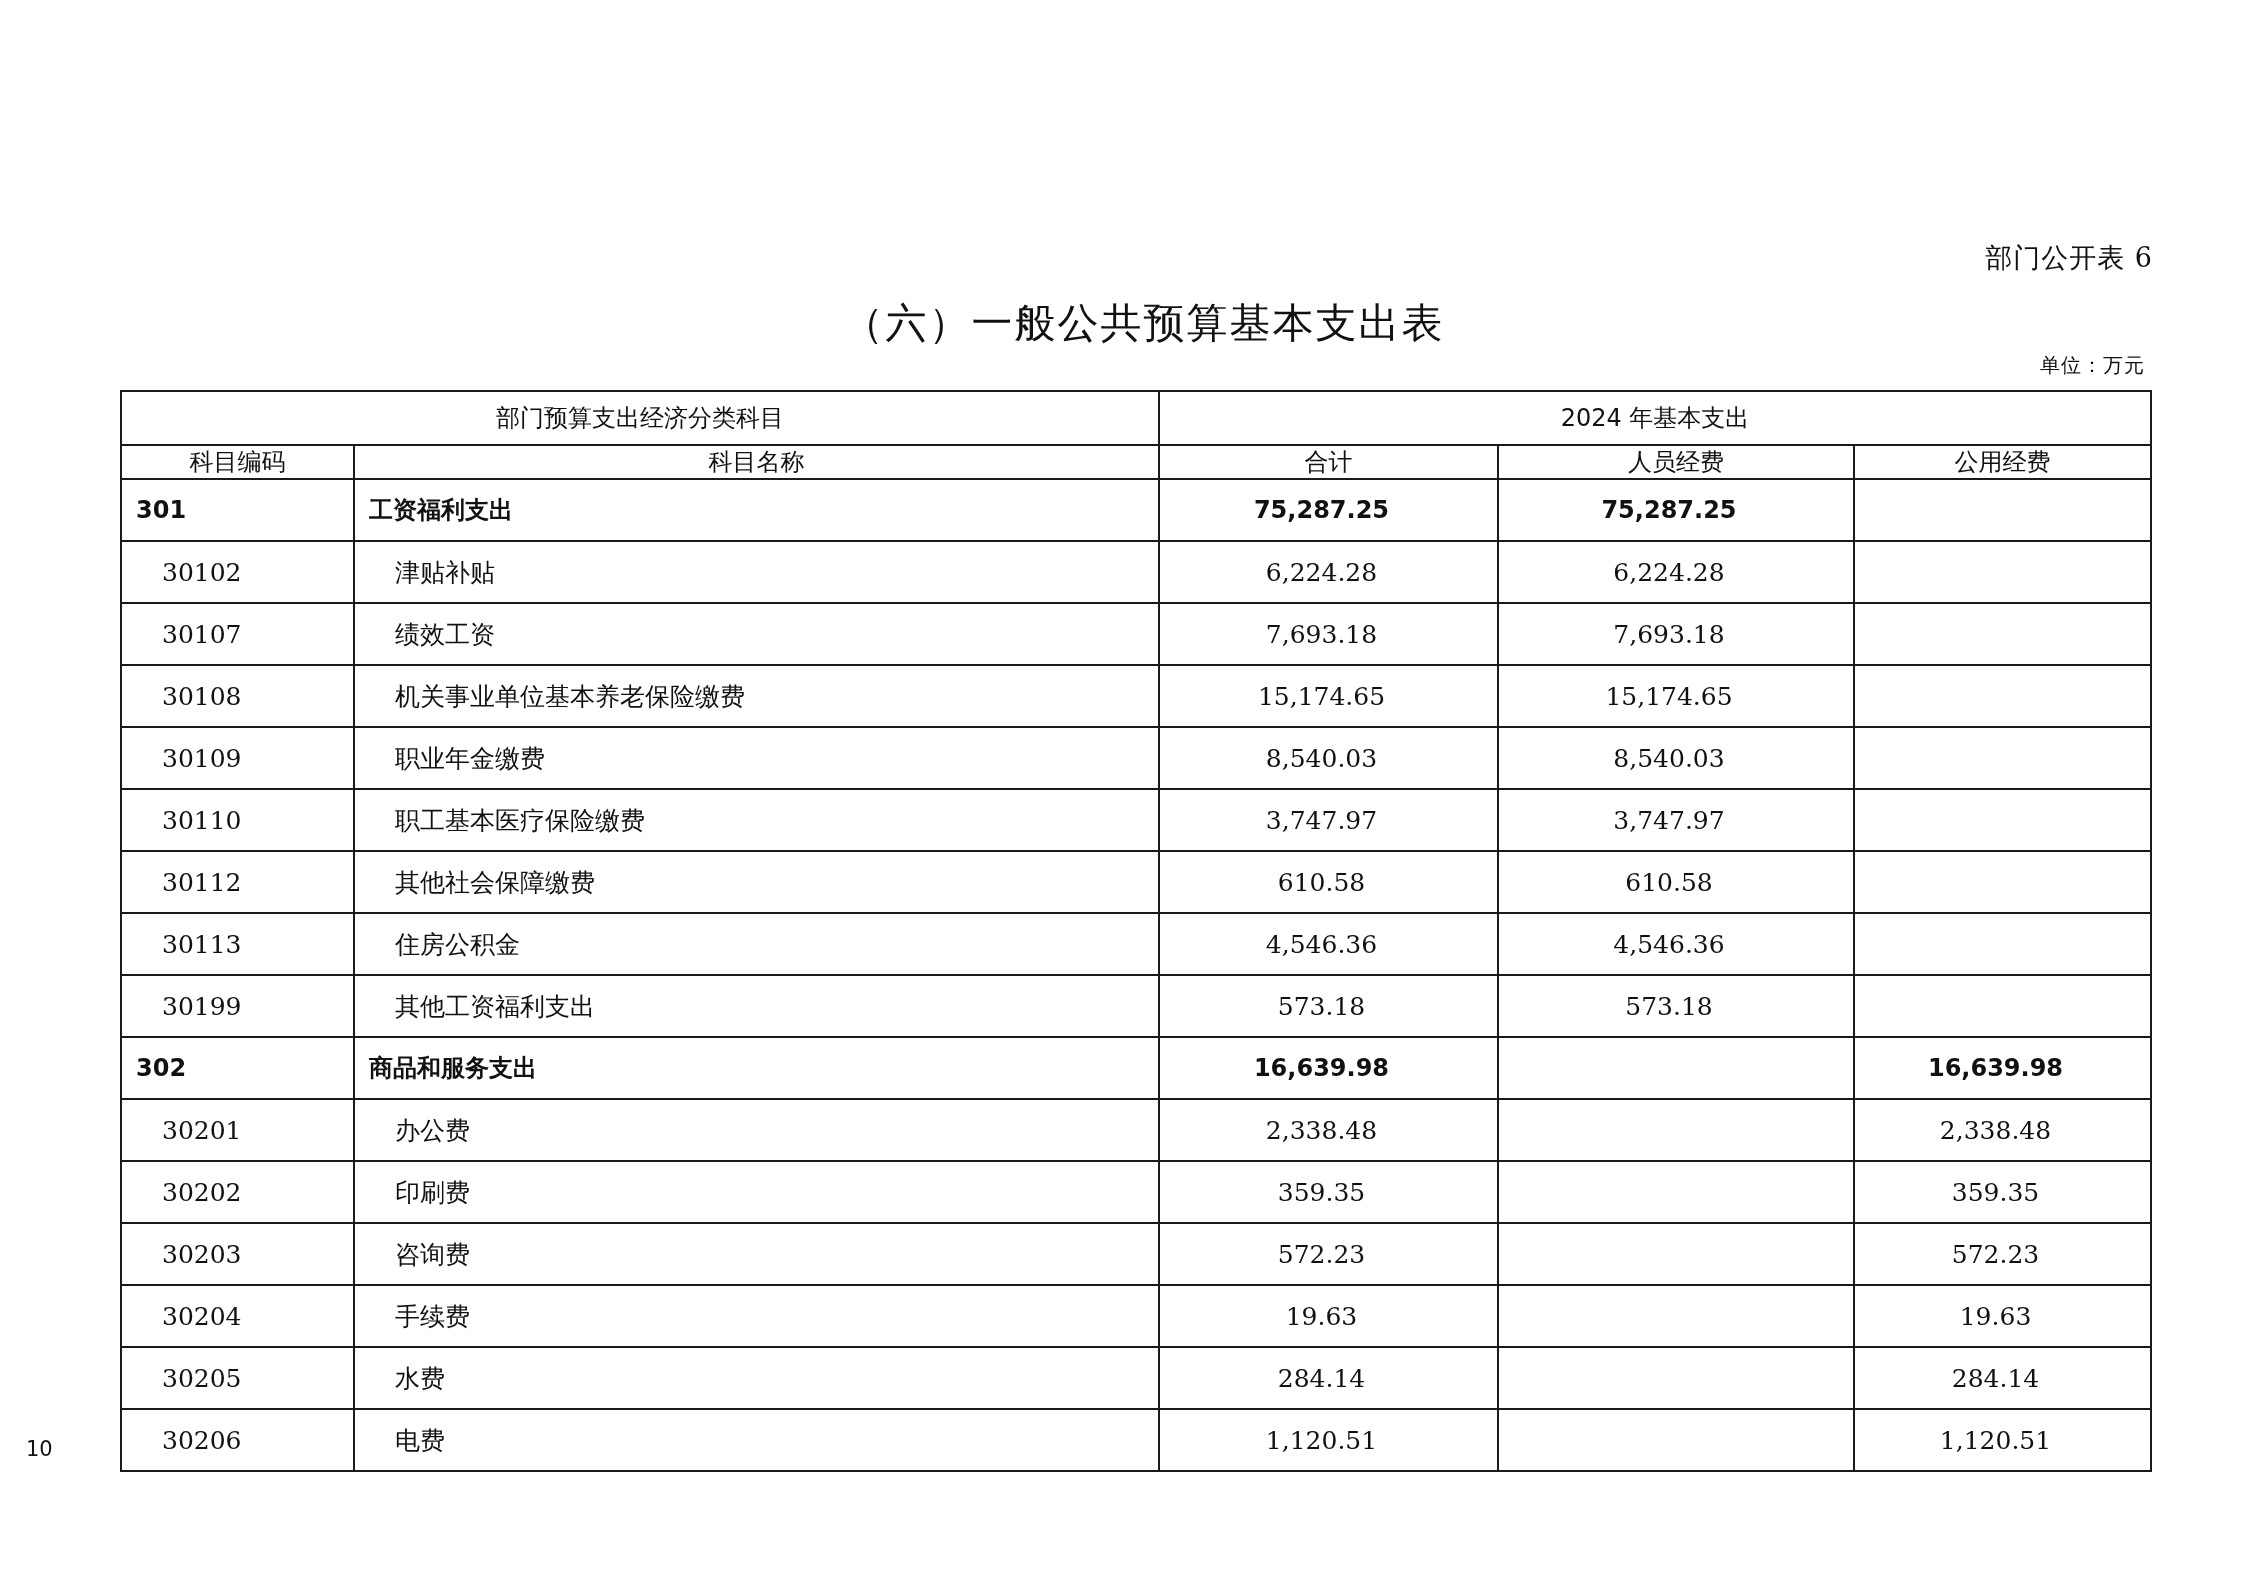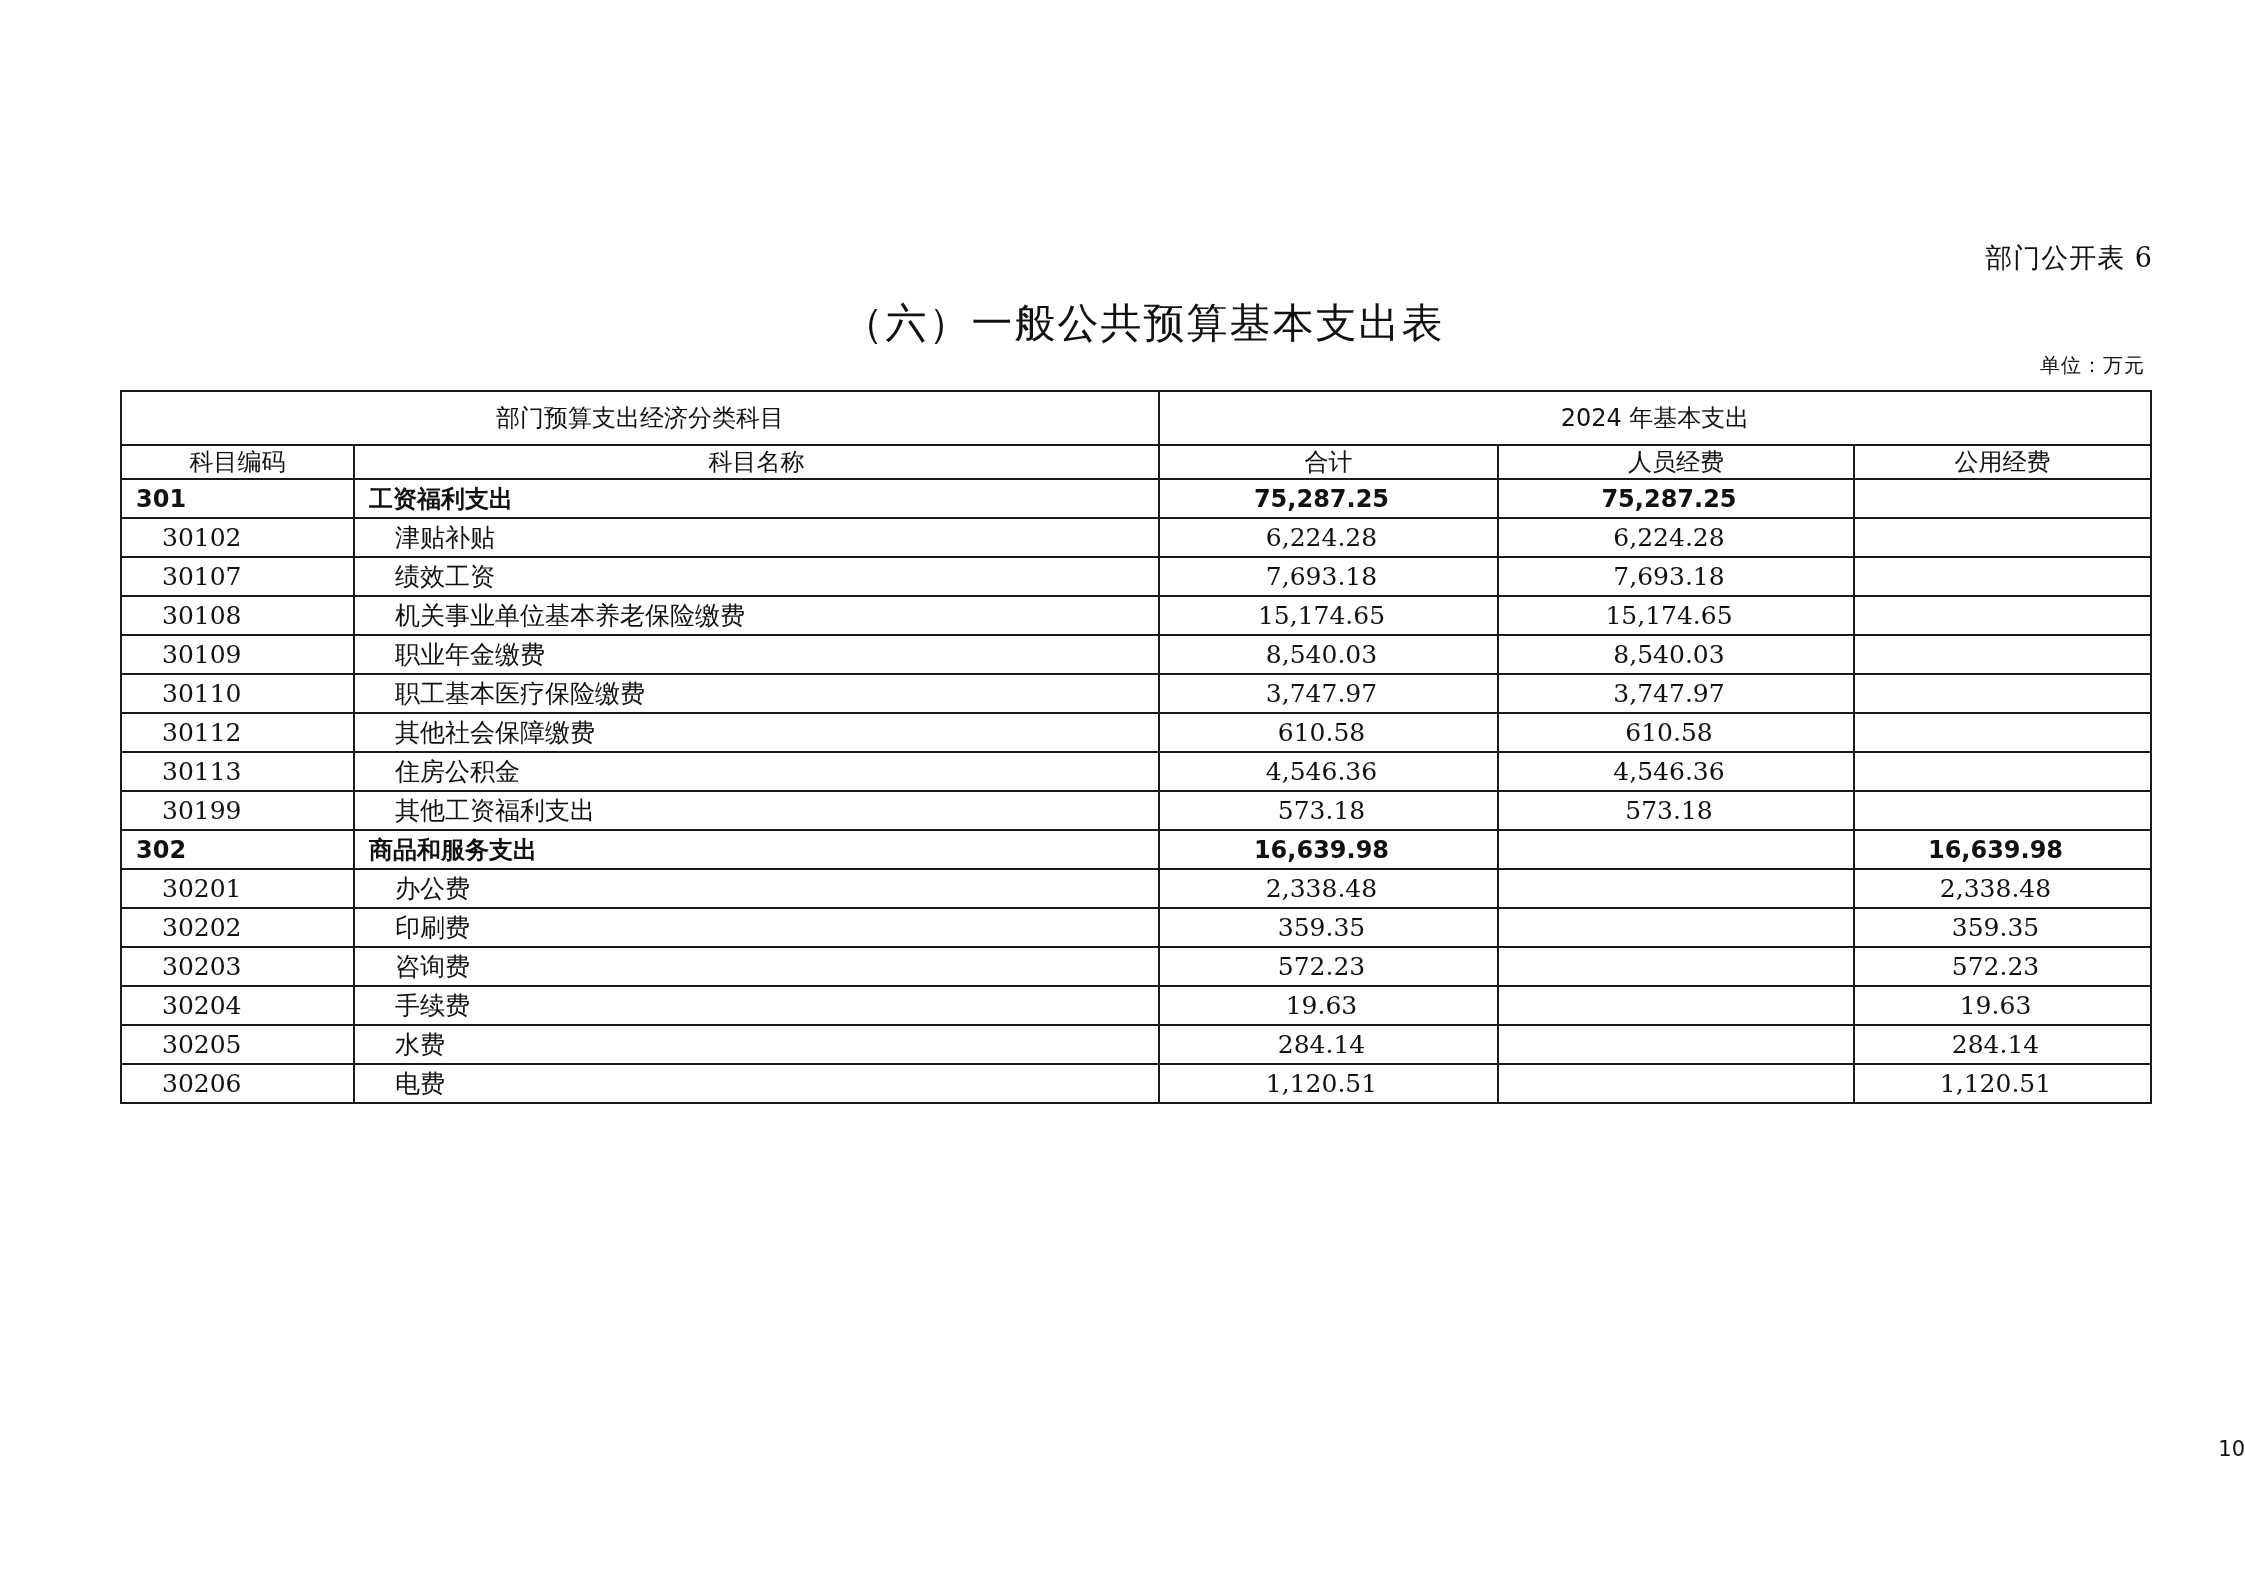--- a/index.html
+++ b/index.html
@@ -27,30 +27,30 @@
   table.budget td, table.budget th {
     border: 2px solid #1a1a1a; padding: 0; font-weight: normal;
     white-space: nowrap; overflow: hidden;
   }
   th.h {
     font-family: "DejaVu Sans", "Liberation Sans", sans-serif;
     font-weight: bold; font-size: 24px; text-align: center;
   }
   tr.h1 { height: 54px; }
   tr.h2 { height: 29px; }
-  tr.r  { height: 39px; }
+  tr.r  { height: 62px; }
   td { font-size: 25px; }
   td.code { padding-left: 40px !important; }
   td.name { padding-left: 40px !important; }
   td.num  { text-align: center; padding-right: 14px !important; }
   tr.cat td { font-family: "DejaVu Sans", "Liberation Sans", sans-serif; font-weight: bold; font-size: 24px; }
   tr.cat td.code { padding-left: 14px !important; }
   tr.cat td.name { padding-left: 14px !important; }
   .page-num {
-    position: absolute; left: 0; right: 0; top: 1437px; text-align: right;
+    position: absolute; left: 0; right: 0; top: 1437px; text-align: left;
     font-family: "DejaVu Sans", "Liberation Sans", sans-serif; font-size: 21px; padding-left: 26px;
   }
 </style>
 </head>
 <body>
 
 <div class="form-no">部门公开表 6</div>
 <div class="title">（六）一般公共预算基本支出表</div>
 <div class="unit">单位：万元</div>
 

